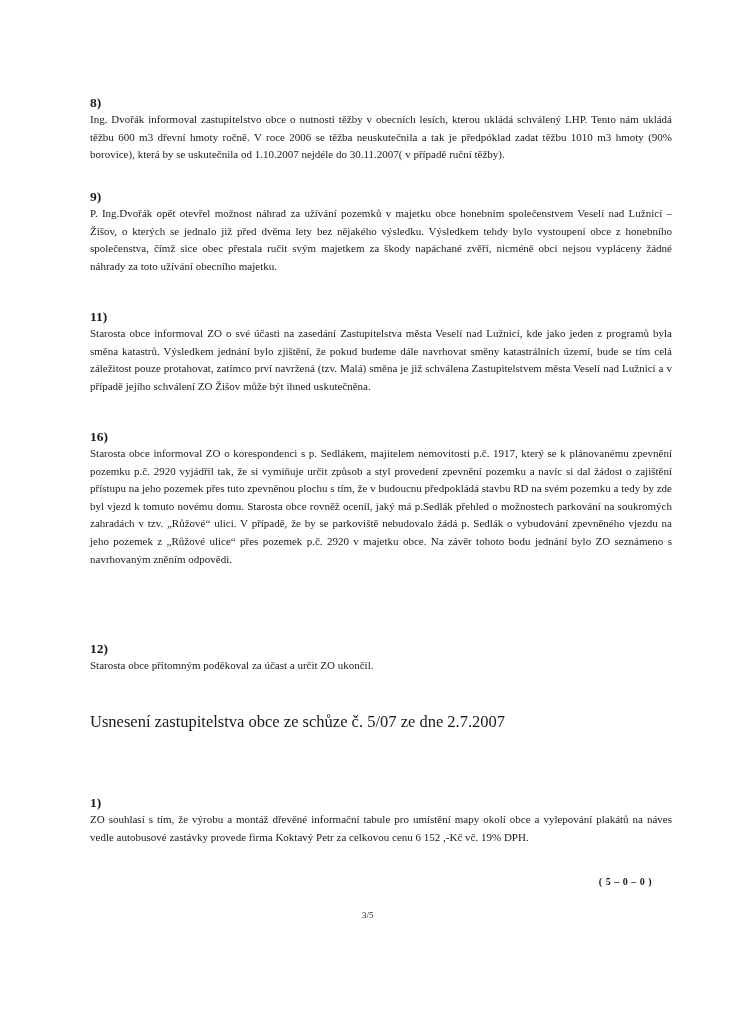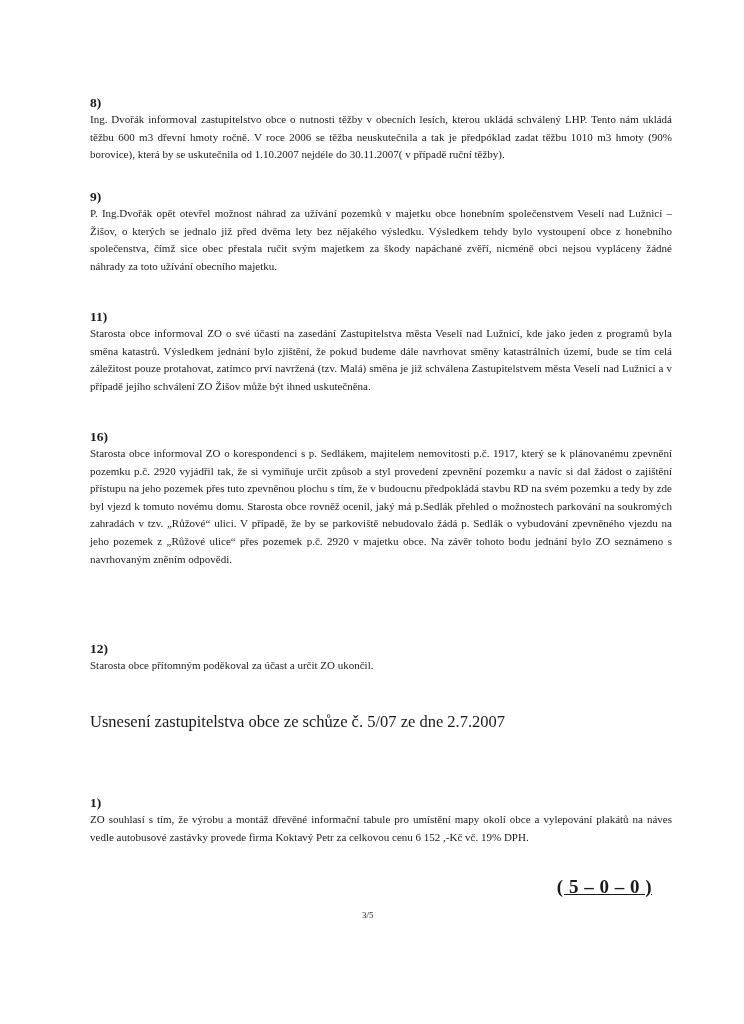--- a/index.html
+++ b/index.html
@@ -3,21 +3,21 @@
 <meta charset="utf-8">
 <style>
   html, body { margin: 0; padding: 0; background: #ffffff; }
   body { width: 744px; height: 1024px; position: relative; overflow: hidden;
          font-family: "Liberation Serif", "DejaVu Serif", serif; color: #1a1a1a; }
   .page { position: absolute; left: 0; top: 0; width: 744px; height: 1024px; background: #fff; }
   .section { position: absolute; left: 90px; width: 582px; }
   .num { font-weight: bold; font-size: 13.5px; line-height: 17px; }
   .para { font-size: 11px; line-height: 17.6px; text-align: justify; text-align-last: left; }
   .heading { position: absolute; left: 90px; top: 712px; font-weight: normal; font-size: 16.5px; }
-  .vote { position: absolute; right: 92px; top: 876px; font-weight: bold; font-size: 19px; letter-spacing: 0.5px; text-decoration: underline; }
+  .vote { position: absolute; right: 92px; top: 876px; font-weight: bold; font-size: 10px; letter-spacing: 0.5px; }
   .pagenum { position: absolute; left: 362px; top: 910px; font-size: 9px; text-align: right; }
 </style>
 </head>
 <body>
 
 <div class="page">
 
   <div class="section" style="top:94px;">
     <div class="num">8)</div>
     <div class="para">Ing. Dvořák informoval zastupitelstvo obce o nutnosti těžby v obecních lesích, kterou ukládá schválený LHP. Tento nám ukládá těžbu 600 m3 dřevní hmoty ročně. V roce 2006 se těžba neuskutečnila a tak je předpóklad zadat těžbu 1010 m3 hmoty (90% borovice), která by se uskutečnila od 1.10.2007 nejdéle do 30.11.2007( v případě ruční těžby).</div>

